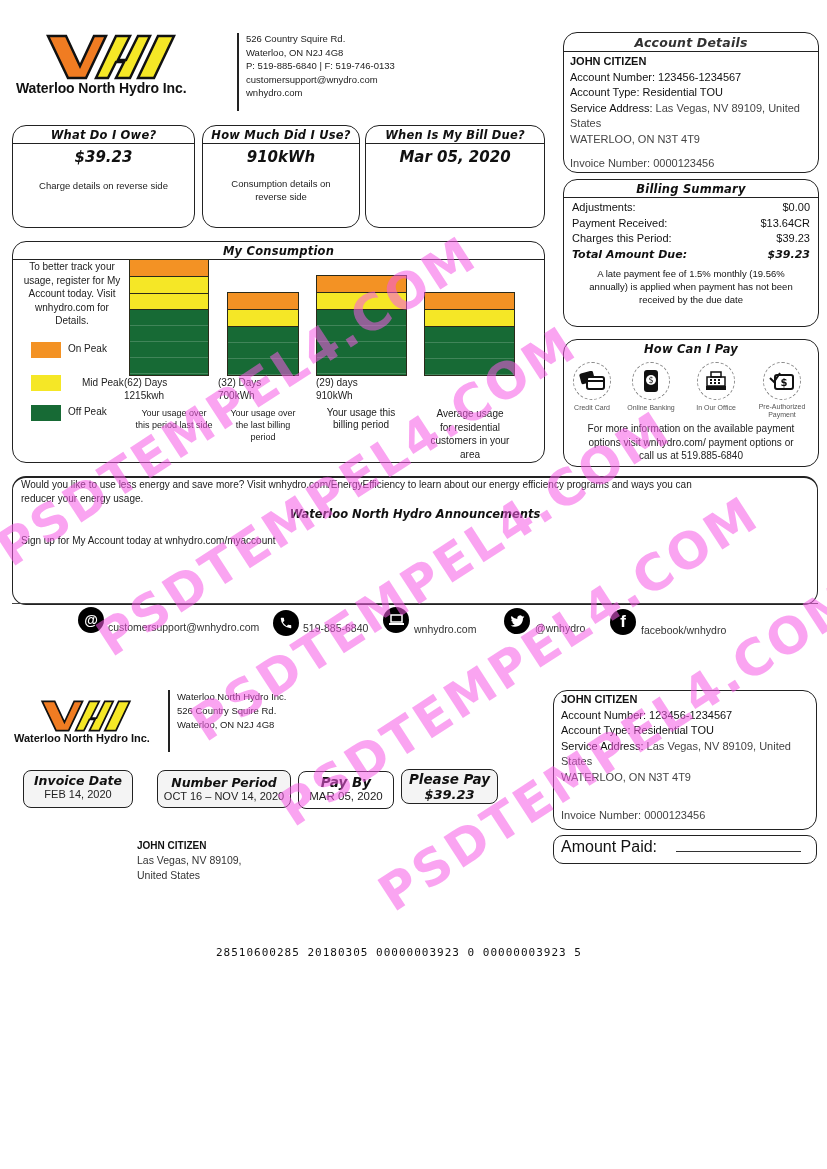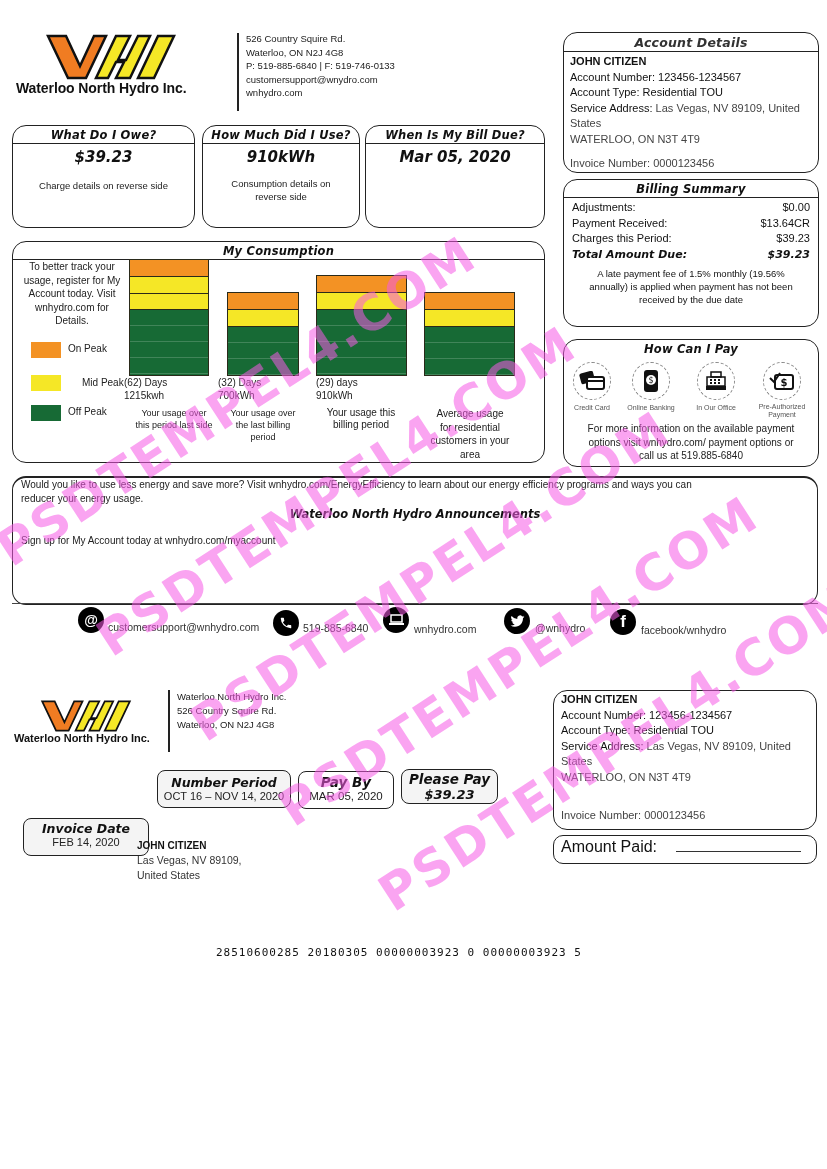--- a/index.html
+++ b/index.html
@@ -242,21 +242,21 @@
   </svg>
   <div style="position:absolute; left:0; top:32px; font-weight:bold; font-size:11px; white-space:nowrap;">Waterloo North Hydro Inc.</div>
 </div>
 <div class="vline" style="left:168px; top:690px; height:62px;"></div>
 <div class="abs addr" style="left:177px; top:690px; font-size:9.5px; line-height:14px;">
   <div>Waterloo North Hydro Inc.</div>
   <div>526 Country Squire Rd.</div>
   <div>Waterloo, ON N2J 4G8</div>
 </div>
 
-<div class="stub-box" style="left:23px; top:770px; width:126px; height:38px;margin-top:48px;">
+<div class="stub-box" style="left:23px; top:770px; width:110px; height:38px;">
   <div class="stub-title">Invoice Date</div>
   <div class="stub-val">FEB 14, 2020</div>
 </div>
 <div class="stub-box" style="left:157px; top:770px; width:134px; height:38px;">
   <div class="stub-title" style="margin-top:4px;">Number Period</div>
   <div class="stub-val">OCT 16 – NOV 14, 2020</div>
 </div>
 <div class="stub-box" style="left:298px; top:771px; width:96px; height:38px; background:#fff;">
   <div class="stub-title" style="font-size:13.5px;">Pay By</div>
   <div class="stub-val" style="font-size:11.5px;">MAR 05, 2020</div>

